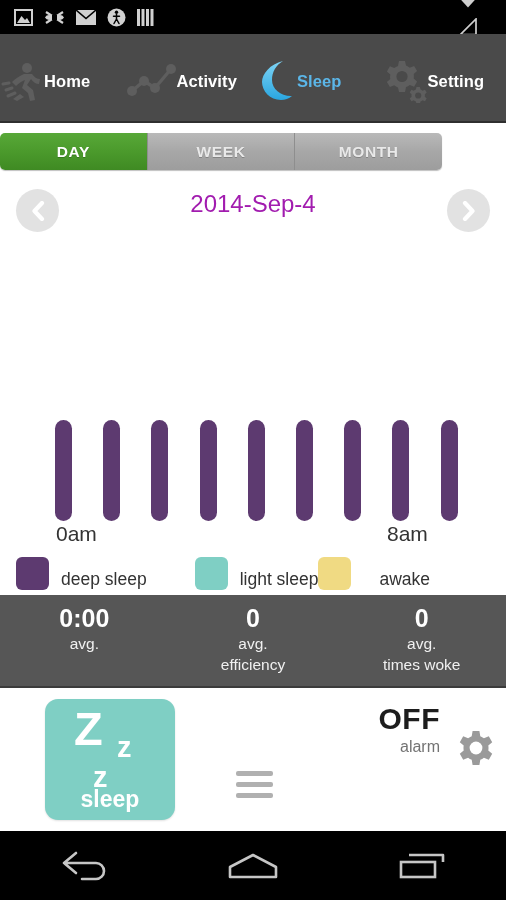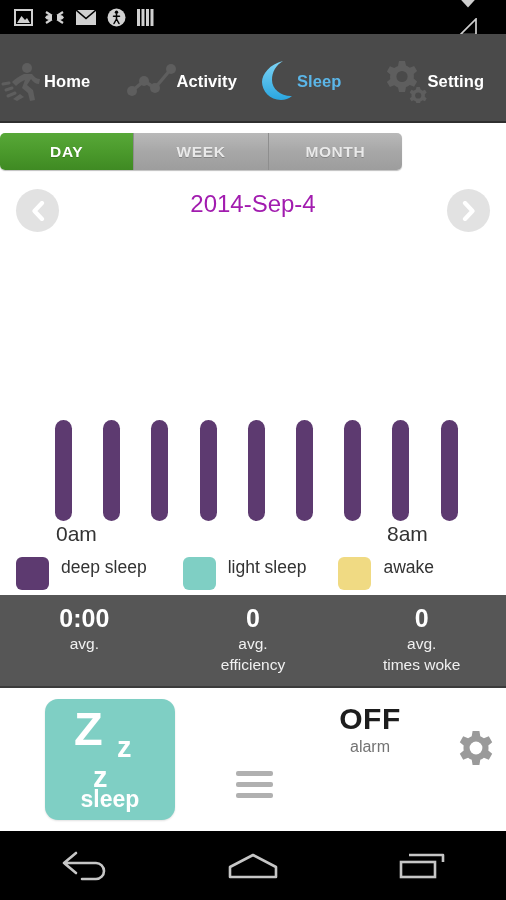--- a/index.html
+++ b/index.html
@@ -36,21 +36,21 @@
   }
   .navicon{ height:44px; display:flex; align-items:center; justify-content:center;}
   .navlabel{
     font-size:16.5px; font-weight:bold; color:#ffffff; margin-top:1px;
     letter-spacing:.1px;
   }
   .navlabel.active{ color:#5bb6e8; }
 
   
   .tabwrap{
-    position:absolute; left:0; top:123px; width:402px; height:57px;
+    position:absolute; left:0; top:123px; width:442px; height:57px;
     background:#ffffff; display:flex; align-items:center; justify-content:center;
   }
   .tabs{
     width:478px; height:37px; display:flex;
     border-radius:5px; overflow:hidden;
     box-shadow:0 1px 1px rgba(0,0,0,.25);
   }
   .tab{
     flex:1; display:flex; align-items:center; justify-content:center;
     font-size:15.5px; font-weight:bold; letter-spacing:.6px;
@@ -90,21 +90,21 @@
   }
   .bar{
     position:absolute; border-radius:9px;
   }
   .axislabels{ position:absolute; left:0; top:282px; width:506px; height:30px;}
   .axlab{ position:absolute; font-size:21px; color:#333; }
   .legend{
     position:absolute; left:0; top:312px; width:506px; height:43px;
     display:flex; align-items:center;
   }
-  .legitem{ display:flex; align-items:flex-start; }
+  .legitem{ display:flex; align-items:flex-end; }
   .swatch{ width:33px; height:33px; border-radius:6px; }
   .legtext{ font-size:17.5px; color:#333; margin-left:12px; }
 
   
   .stats{
     position:absolute; left:0; top:595px; width:506px; height:93px;
     background:#565656; display:flex; border-bottom:2px solid #3b3b3b;
   }
   .stat{ flex:1; text-align:center; padding-top:8px; }
   .statval{ font-size:25px; font-weight:bold; color:#fff; line-height:30px; }
@@ -122,21 +122,21 @@
   }
   .zbig{ position:absolute; left:29px; top:6px; font-size:47px; font-weight:bold; line-height:47px;}
   .zmid{ position:absolute; left:72px; top:34px; font-size:29px; font-weight:bold; line-height:29px;}
   .zsml{ position:absolute; left:48px; top:64px; font-size:29px; font-weight:bold; line-height:29px;}
   .sleeplab{ position:absolute; left:0; right:0; bottom:7px; text-align:center; font-size:23px; font-weight:bold;}
   .hamburger{
     position:absolute; left:236px; top:83px; width:37px; height:27px;
     display:flex; flex-direction:column; justify-content:space-between;
   }
   .hbar{ height:5px; background:#b0b0b0; border-radius:2px; }
-  .alarmblock{ position:absolute; left:300px; top:14px; width:140px; text-align:center;}
+  .alarmblock{ position:absolute; left:300px; top:14px; width:140px; text-align:right;}
   .alarmval{ font-size:30px; font-weight:bold; color:#1d1d1d; letter-spacing:.5px; }
   .alarmlab{ font-size:16px; color:#737373; margin-top:2px; }
   .gearbtn{ position:absolute; left:455px; top:41px; }
 
   
   .androidnav{
     position:absolute; left:0; top:831px; width:506px; height:69px;
     background:#000; display:flex; align-items:center;
   }
   .navbtn{ flex:1; display:flex; align-items:center; justify-content:center; }
@@ -296,25 +296,25 @@
     <div class="axislabels">
       <span class="axlab" style="left:56px;">0am</span>
       <span class="axlab" style="left:387px;">8am</span>
     </div>
 
     <div class="legend">
       <div class="legitem" style="margin-left:16px;">
         <span class="swatch" id="sw0" style="background: rgb(93, 58, 112);"></span>
         <span class="legtext">deep sleep</span>
       </div>
-      <div class="legitem" style="margin-left:36px;">
+      <div class="legitem" style="margin-left:48px;">
         <span class="swatch" id="sw1" style="background: rgb(127, 207, 196);"></span>
         <span class="legtext">light sleep</span>
       </div>
-      <div class="legitem" style="margin-left:32px;">
+      <div class="legitem" style="gap:16px;">
         <span class="swatch" id="sw2" style="background: rgb(240, 218, 131);"></span>
         <span class="legtext">awake</span>
       </div>
     </div>
   </div>
 
   <div class="stats">
     <div class="stat">
       <div class="statval">0:00</div>
       <div class="statlab">avg.</div>

